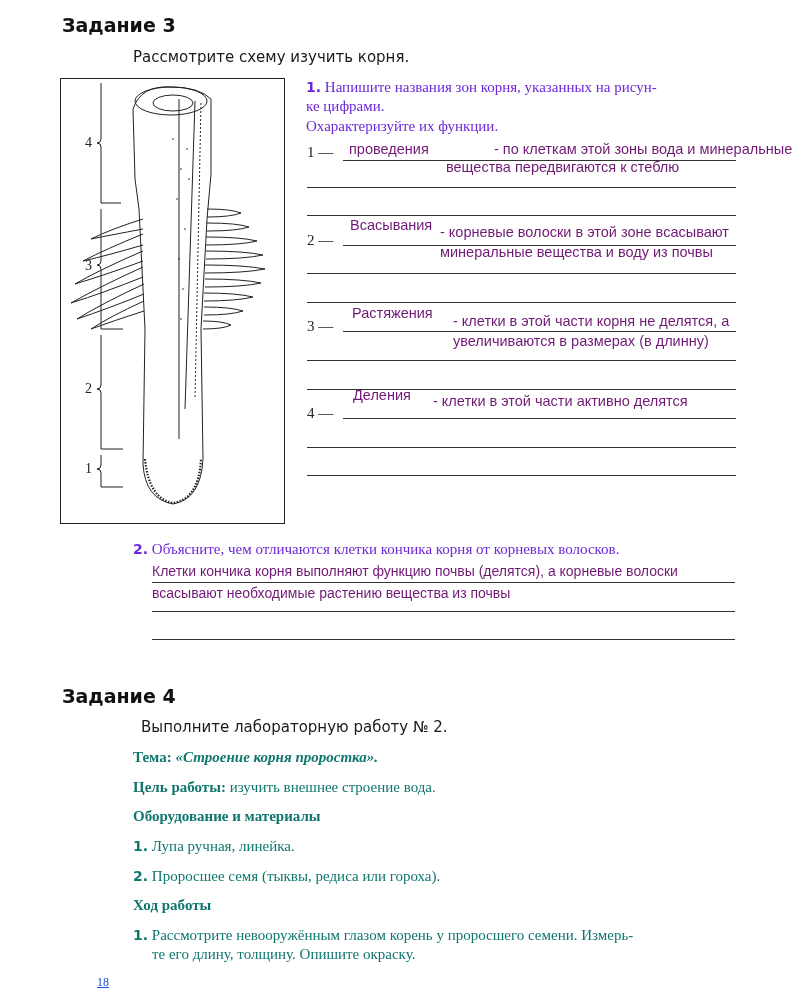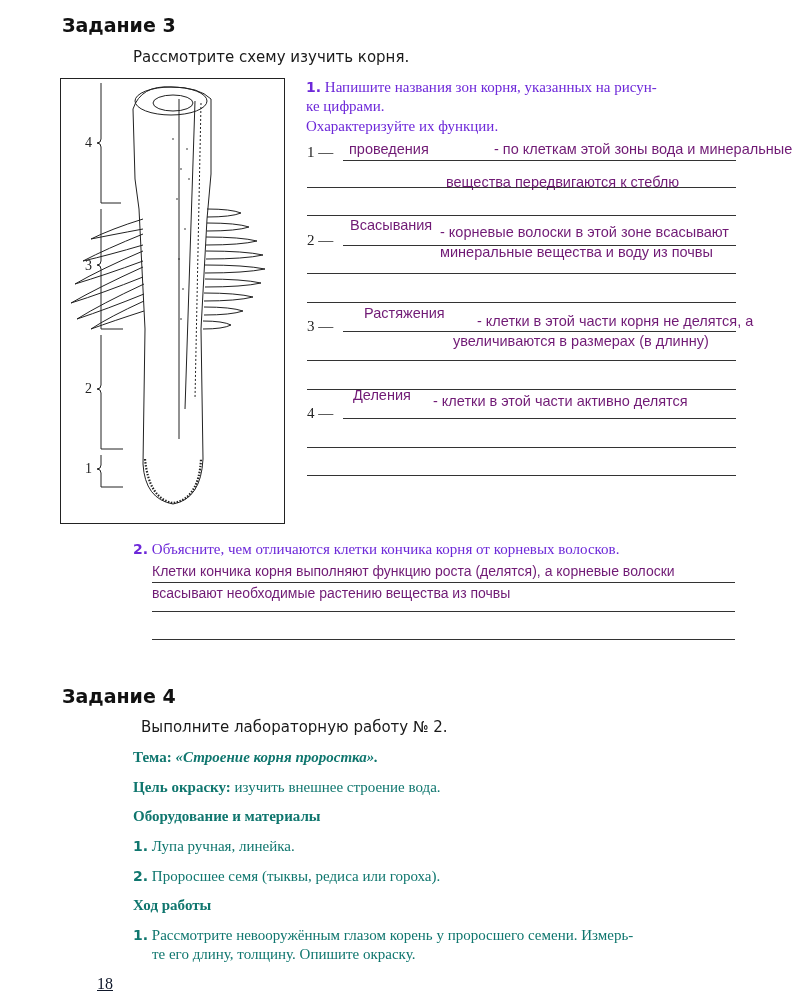--- a/index.html
+++ b/index.html
@@ -14,21 +14,21 @@
   .q-text { font-size: 15px; color: #6d28d9; }
   .q-num { font-family: "DejaVu Sans", sans-serif; font-weight: bold; font-size: 14px; }
   .answer { font-size: 14.5px; color: #701a75; }
   .zone-num { font-size: 15px; color: #222; }
   .line { position: absolute; height: 0; border-top: 1.2px solid #333; }
 
   #figure-box { position: absolute; left: 60px; top: 78px; width: 225px; height: 446px; border: 1.5px solid #222; box-sizing: border-box; background: #fff; }
   .lab-text { font-size: 15px; color: #0f766e; }
   .bold { font-weight: bold; }
   .bi { font-weight: bold; font-style: italic; }
-  .page-num { font-size: 16px; color: #0f172a; text-decoration: underline; }
+  .page-num { font-size: 12px; color: #1d4ed8; text-decoration: underline; }
 </style>
 </head>
 <body>
 
 <div class="abs sans task-title" style="left:62px;top:14px;">Задание 3</div>
 <div class="abs sans intro" style="left:133px;top:48px;">Рассмотрите схему изучить корня.</div>
 
 <div id="figure-box">
   <svg width="222" height="443" viewBox="0 0 222 443">
     <g fill="none" stroke="#222" stroke-width="1">
@@ -93,66 +93,66 @@
   <span class="q-num">1.</span>
   <span>Напишите названия зон корня, указанных на рисун-</span>
 </div>
 <div class="abs serif q-text" style="left:306px;top:98px;">ке цифрами.</div>
 <div class="abs serif q-text" style="left:306px;top:118px;">Охарактеризуйте их функции.</div>
 
 <div class="abs serif zone-num" style="left:307px;top:144px;">1 —</div>
 <div class="line" style="left:343px;top:160px;width:393px;"></div>
 <div class="abs hand answer" style="left:349px;top:141px;">проведения</div>
 <div class="abs hand answer" style="left:446px;top:141px;margin-left:48px;">- по клеткам этой зоны вода и минеральные</div>
-<div class="abs hand answer" style="left:446px;top:174px;text-align:center;">вещества передвигаются к стеблю</div>
+<div class="abs hand answer" style="left:446px;top:159px;text-align:center;">вещества передвигаются к стеблю</div>
 <div class="line" style="left:307px;top:187px;width:429px;"></div>
 <div class="line" style="left:307px;top:215px;width:429px;"></div>
 
 <div class="abs serif zone-num" style="left:307px;top:232px;">2 —</div>
 <div class="line" style="left:343px;top:245px;width:393px;"></div>
 <div class="abs hand answer" style="left:350px;top:217px;">Всасывания</div>
 <div class="abs hand answer" style="left:440px;top:224px;">- корневые волоски в этой зоне всасывают</div>
 <div class="abs hand answer" style="left:440px;top:244px;">минеральные вещества и воду из почвы</div>
 <div class="line" style="left:307px;top:273px;width:429px;"></div>
 <div class="line" style="left:307px;top:302px;width:429px;"></div>
 
 <div class="abs serif zone-num" style="left:307px;top:318px;">3 —</div>
 <div class="line" style="left:343px;top:331px;width:393px;"></div>
-<div class="abs hand answer" style="left:364px;top:305px;">Растяжения</div>
-<div class="abs hand answer" style="left:453px;top:313px;margin-left:24px;">- клетки в этой части корня не делятся, а</div>
+<div class="abs hand answer" style="left:352px;top:305px;">Растяжения</div>
+<div class="abs hand answer" style="left:453px;top:313px;">- клетки в этой части корня не делятся, а</div>
 <div class="abs hand answer" style="left:453px;top:333px;">увеличиваются в размерах (в длинну)</div>
 <div class="line" style="left:307px;top:360px;width:429px;"></div>
 <div class="line" style="left:307px;top:389px;width:429px;"></div>
 
 <div class="abs serif zone-num" style="left:307px;top:405px;">4 —</div>
 <div class="line" style="left:343px;top:418px;width:393px;"></div>
 <div class="abs hand answer" style="left:353px;top:387px;">Деления</div>
 <div class="abs hand answer" style="left:433px;top:393px;">- клетки в этой части активно делятся</div>
 <div class="line" style="left:307px;top:447px;width:429px;"></div>
 <div class="line" style="left:307px;top:475px;width:429px;"></div>
 
 <div class="abs serif q-text" style="left:133px;top:541px;">
   <span class="q-num">2.</span>
   <span>Объясните, чем отличаются клетки кончика корня от корневых волосков.</span>
 </div>
-<div class="abs hand answer" style="left:152px;top:563px;font-size:14px;">Клетки кончика корня выполняют функцию роста (делятся), а корневые волоски</div>
+<div class="abs hand answer" style="left:152px;top:563px;font-size:14px;">Клетки кончика корня выполняют функцию почвы (делятся), а корневые волоски</div>
 <div class="line" style="left:152px;top:582px;width:583px;"></div>
 <div class="abs hand answer" style="left:152px;top:585px;font-size:14px;">всасывают необходимые растению вещества из почвы</div>
 <div class="line" style="left:152px;top:611px;width:583px;"></div>
 <div class="line" style="left:152px;top:639px;width:583px;"></div>
 
 <div class="abs sans task-title" style="left:62px;top:685px;">Задание 4</div>
 <div class="abs sans intro" style="left:133px;top:718px;margin-left:8px;">Выполните лабораторную работу № 2.</div>
 
 <div class="abs serif lab-text" style="left:133px;top:749px;">
   <span class="bold">Тема:</span>
   <span class="bi">«Строение корня проростка».</span>
 </div>
 <div class="abs serif lab-text" style="left:133px;top:779px;">
-  <span class="bold">Цель окраску:</span>
+  <span class="bold">Цель работы:</span>
   <span>изучить внешнее строение вода.</span>
 </div>
 <div class="abs serif lab-text bold" style="left:133px;top:808px;">Оборудование и материалы</div>
 
 <div class="abs serif lab-text" style="left:133px;top:838px;">
   <span class="q-num">1.</span>
   <span>Лупа ручная, линейка.</span>
 </div>
 <div class="abs serif lab-text" style="left:133px;top:868px;">
   <span class="q-num">2.</span>

